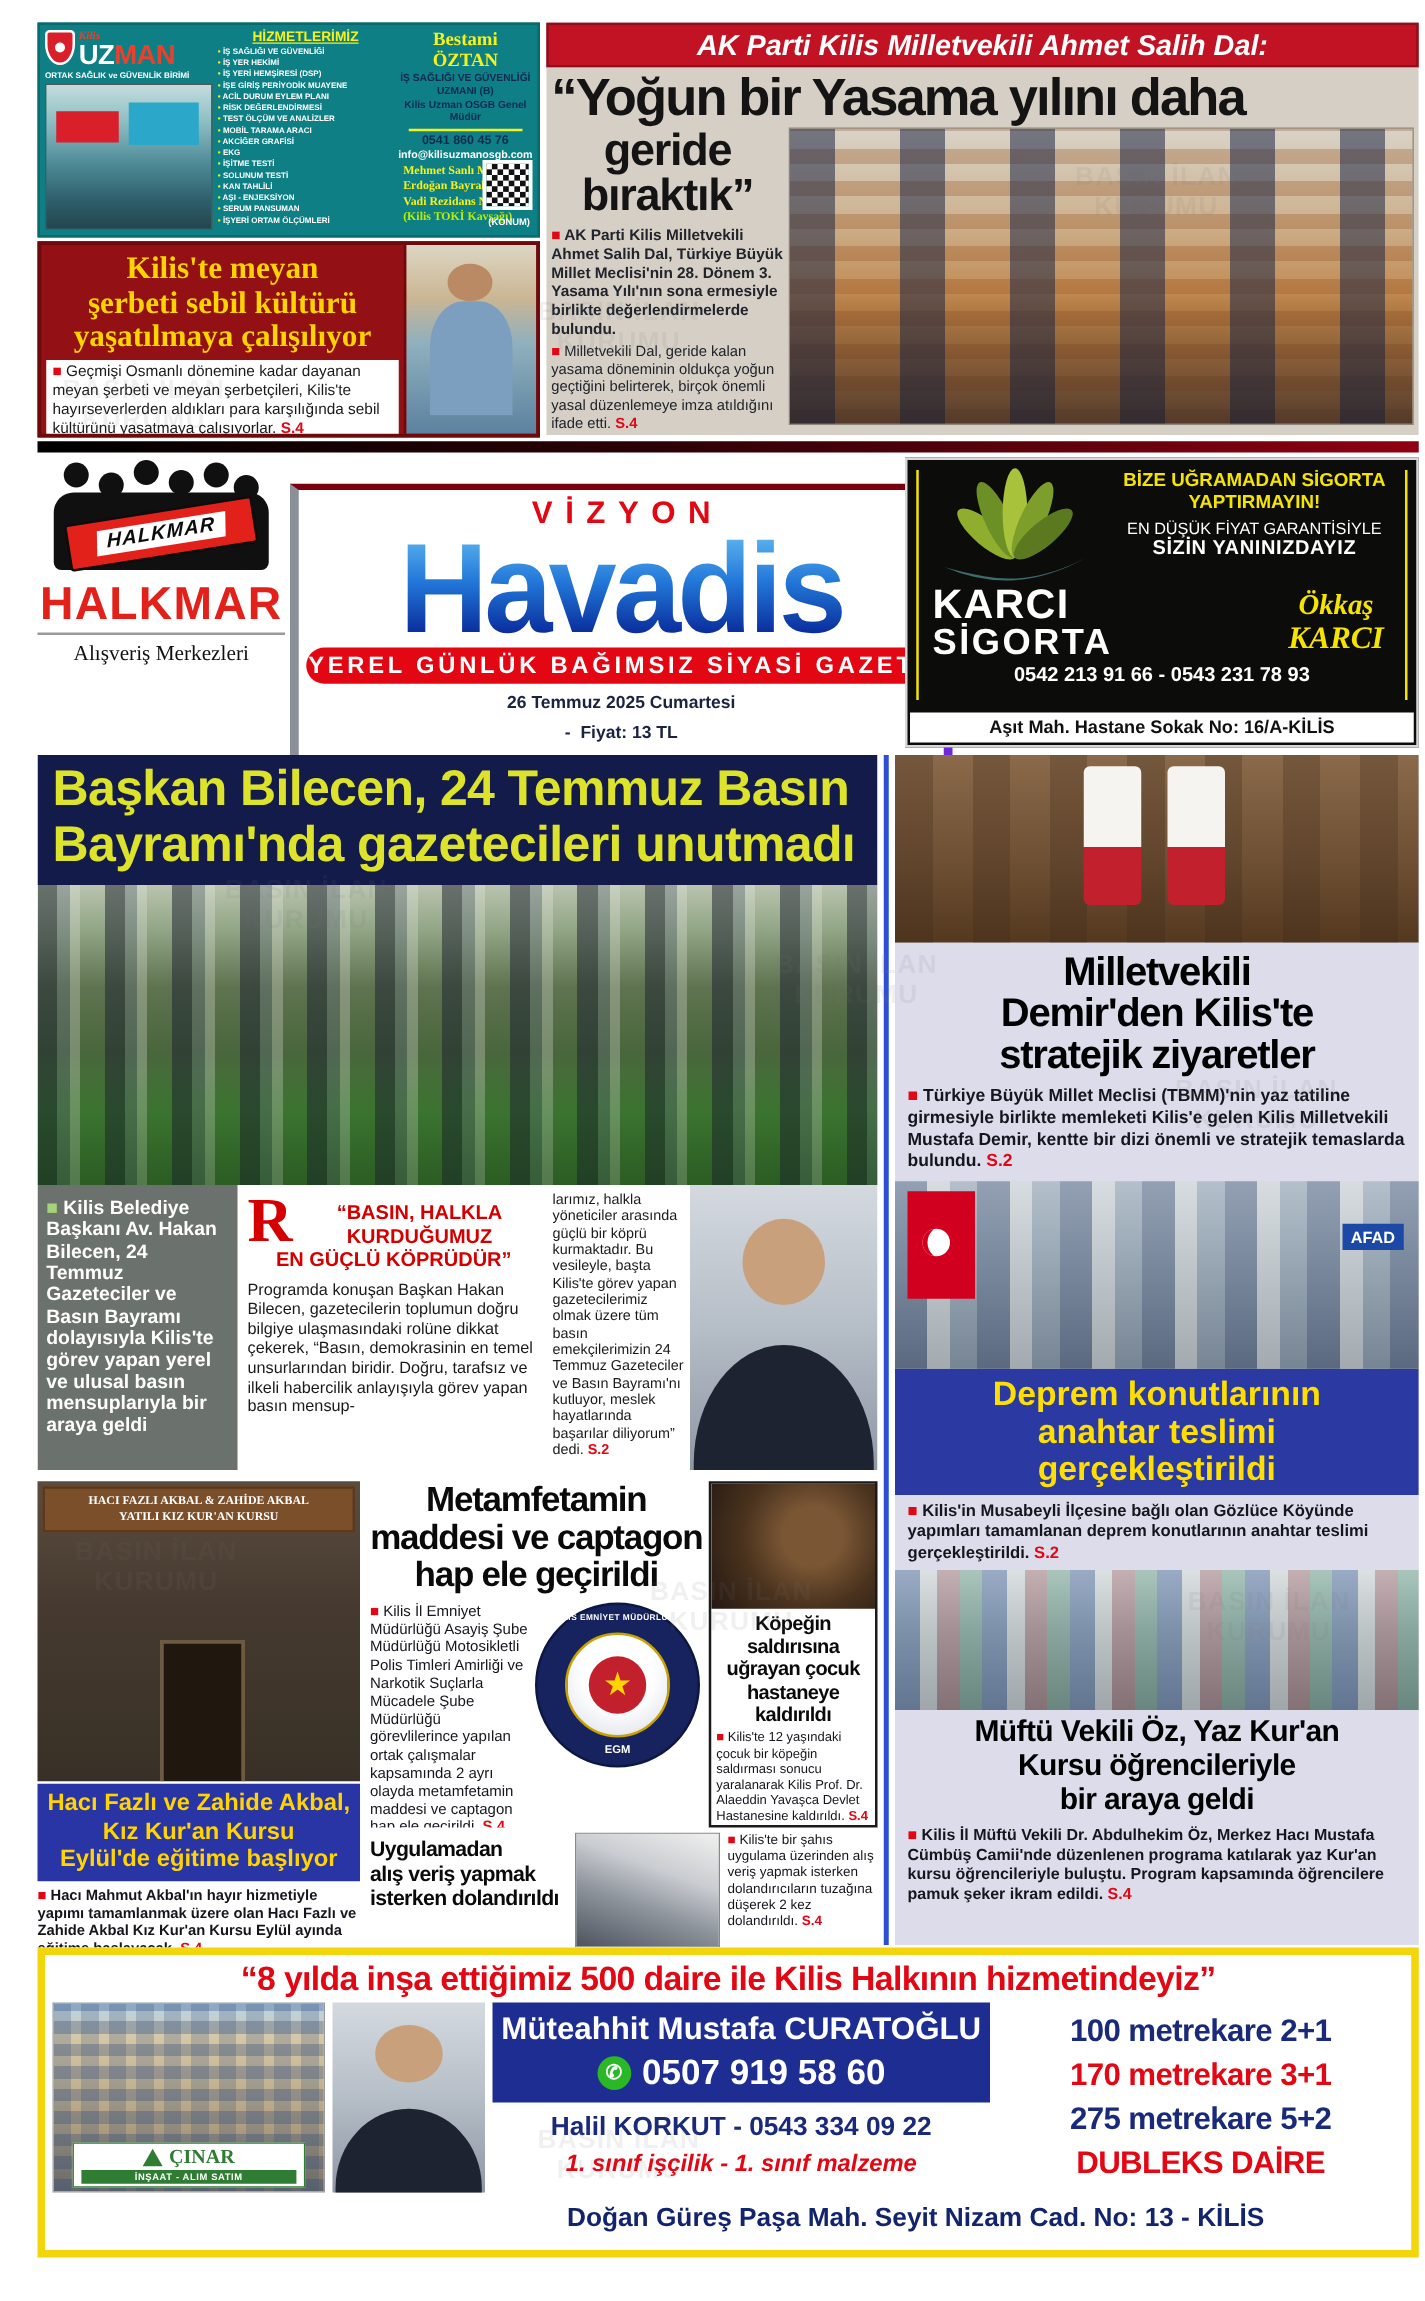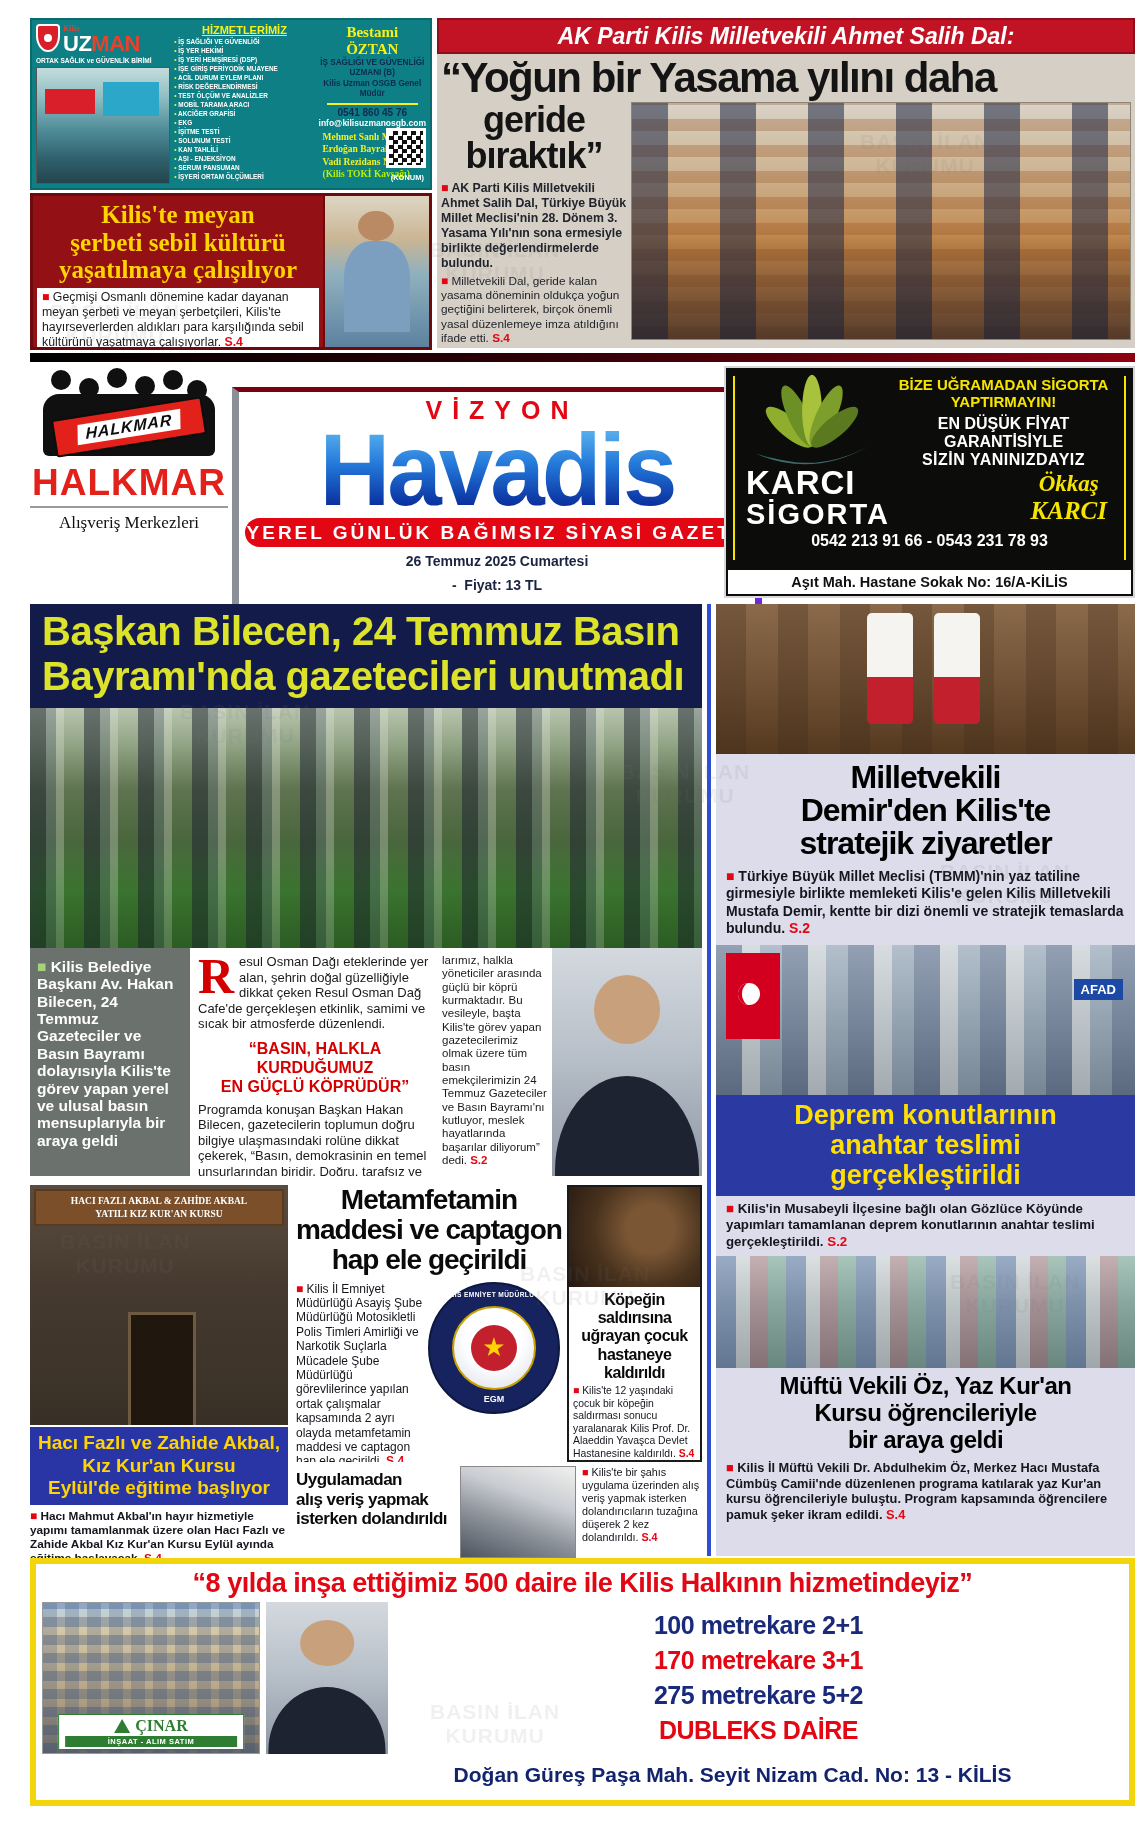--- a/index.html
+++ b/index.html
@@ -118,21 +118,21 @@
   .masthead-email { color:#e30613; font-weight:800; font-size:13px; margin-top:3px; }
 
   .karci { position:absolute; left:724px; top:366px; width:411px; height:232px; background:#0c0c0a;
            border:2px solid #d8d8d8; color:#fff; overflow:hidden; }
   .karci::before, .karci::after { content:""; position:absolute; top:8px; bottom:36px; width:2px; background:#f5e400; }
   .karci::before { left:7px; } .karci::after { right:7px; }
   .karci-top { display:flex; padding:4px 12px 0; }
   .karci-leaf { width:148px; height:104px; flex:none; }
   .karci-texts { flex:1; text-align:center; padding-top:4px; }
   .karci-l1 { color:#f5e400; font-weight:800; font-size:15px; line-height:1.15; }
-  .karci-l3 { font-size:16px; font-weight:bold; margin-top:4px; }
+  .karci-l3 { font-size:13px; font-weight:normal; margin-top:4px; }
   .karci-l4 { font-size:16px; font-weight:800; letter-spacing:.5px; }
   .karci-mid { display:flex; align-items:center; justify-content:space-between; padding:0 26px 0 20px; margin-top:-10px; }
   .karci-brand { font-size:33px; font-weight:800; letter-spacing:1px; line-height:1.02; color:#fff; }
   .karci-brand .b2 { font-size:29px; letter-spacing:2px; }
   .karci-person { color:#f5e400; font-family:"Liberation Serif",serif; font-style:italic; text-align:center; line-height:1.1; }
   .karci-person .p1 { font-size:23px; font-weight:bold; }
   .karci-person .p2 { font-size:25px; font-weight:bold; }
   .karci-phones { text-align:center; font-weight:800; font-size:16px; margin-top:3px; }
   .karci-addr { position:absolute; left:2px; right:2px; bottom:2px; background:#fff; color:#101010;
       font-weight:800; font-size:14.5px; text-align:center; padding:4px 0; }
@@ -439,21 +439,20 @@
   </div>
 
   <div class="bilecen">
     <div class="bilecen-h">Başkan Bilecen, 24 Temmuz Basın
 Bayramı'nda gazetecileri unutmadı</div>
     <div class="bilecen-photo"></div>
     <div class="bilecen-bottom">
       <div class="bilecen-lead">Kilis Belediye Başkanı Av. Hakan Bilecen, 24 Temmuz Gazeteciler ve Basın Bayramı dolayısıyla Kilis'te görev yapan yerel ve ulusal basın mensuplarıyla bir araya geldi</div>
       <div class="bilecen-article">
         <span class="dropcap">R</span>
-        <span>esul Osman Dağı eteklerinde yer alan, şehrin doğal güzelliğiyle dikkat çeken Resul Osman Dağ Cafe'de gerçekleşen etkinlik, samimi ve sıcak bir atmosferde düzenlendi.</span>
         <div class="bilecen-sub">“BASIN, HALKLA
 KURDUĞUMUZ
 EN GÜÇLÜ KÖPRÜDÜR”</div>
         <span>Programda konuşan Başkan Hakan Bilecen, gazetecilerin toplumun doğru bilgiye ulaşmasındaki rolüne dikkat çekerek, “Basın, demokrasinin en temel unsurlarından biridir. Doğru, tarafsız ve ilkeli habercilik anlayışıyla görev yapan basın mensup-</span>
       </div>
       <div class="bilecen-p3col">
         <span>larımız, halkla yöneticiler arasında güçlü bir köprü kurmaktadır. Bu vesileyle, başta Kilis'te görev yapan gazetecilerimiz olmak üzere tüm basın emekçilerimizin 24 Temmuz Gazeteciler ve Basın Bayramı'nı kutluyor, meslek hayatlarında başarılar diliyorum” dedi.</span> <span class="ref">S.2</span>
       </div>
       <div class="bilecen-portrait photo-portrait"></div>
     </div>
@@ -531,20 +530,29 @@
     <div class="ad-h">“8 yılda inşa ettiğimiz 500 daire ile Kilis Halkının hizmetindeyiz”</div>
     <div class="ad-row">
       <div class="ad-building">
         <div class="cinar">
           <span class="cinar-tree"></span>
           <span class="cinar-name">ÇINAR</span>
           <span class="cinar-sub">İNŞAAT - ALIM SATIM</span>
         </div>
       </div>
       <div class="ad-man photo-portrait"></div>
+      <div class="ad-center">
+        <div class="ad-name">Müteahhit Mustafa CURATOĞLU</div>
+        <div class="ad-wa">
+          <span class="wa-icon">✆</span>
+          <span>0507 919 58 60</span>
+        </div>
+        <div class="ad-phone2">Halil KORKUT - 0543 334 09 22</div>
+        <div class="ad-quality">1. sınıf işçilik - 1. sınıf malzeme</div>
+      </div>
       <div class="ad-offers">
           <div>100 metrekare 2+1</div>
           <div>170 metrekare 3+1</div>
           <div>275 metrekare 5+2</div>
           <div>DUBLEKS DAİRE</div>
         </div>
     </div>
     <div class="ad-addr">Doğan Güreş Paşa Mah. Seyit Nizam Cad. No: 13 - KİLİS</div>
   </div>
 

